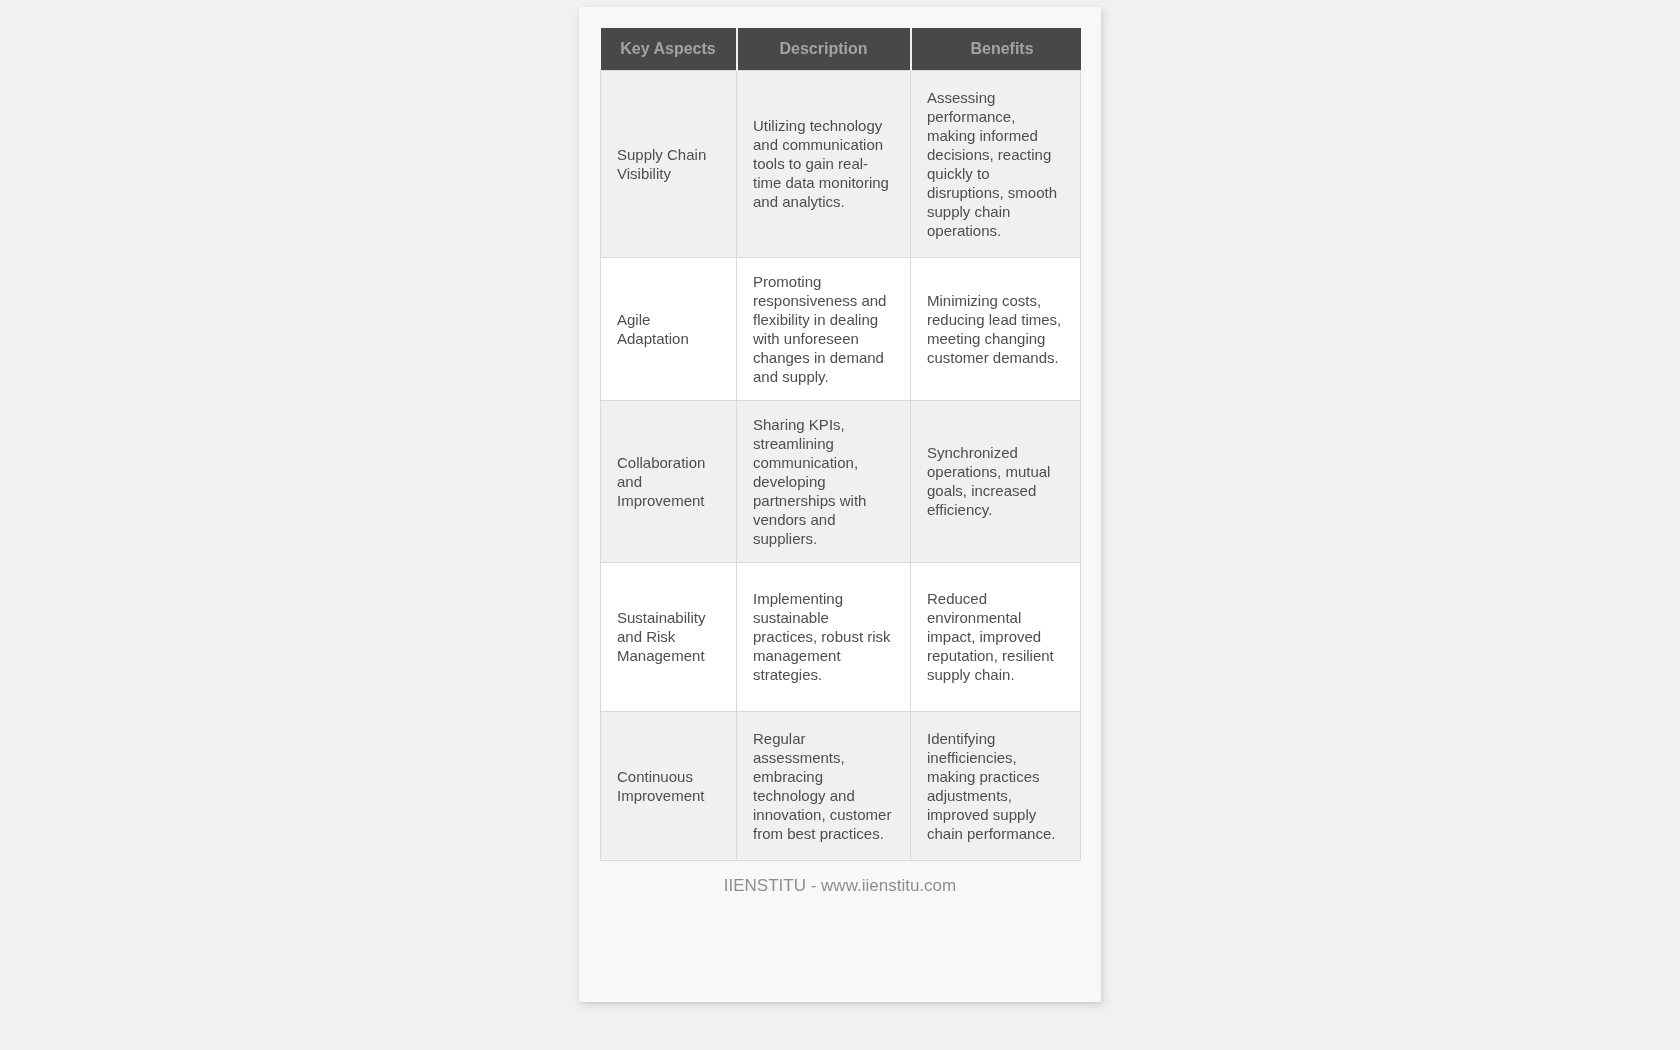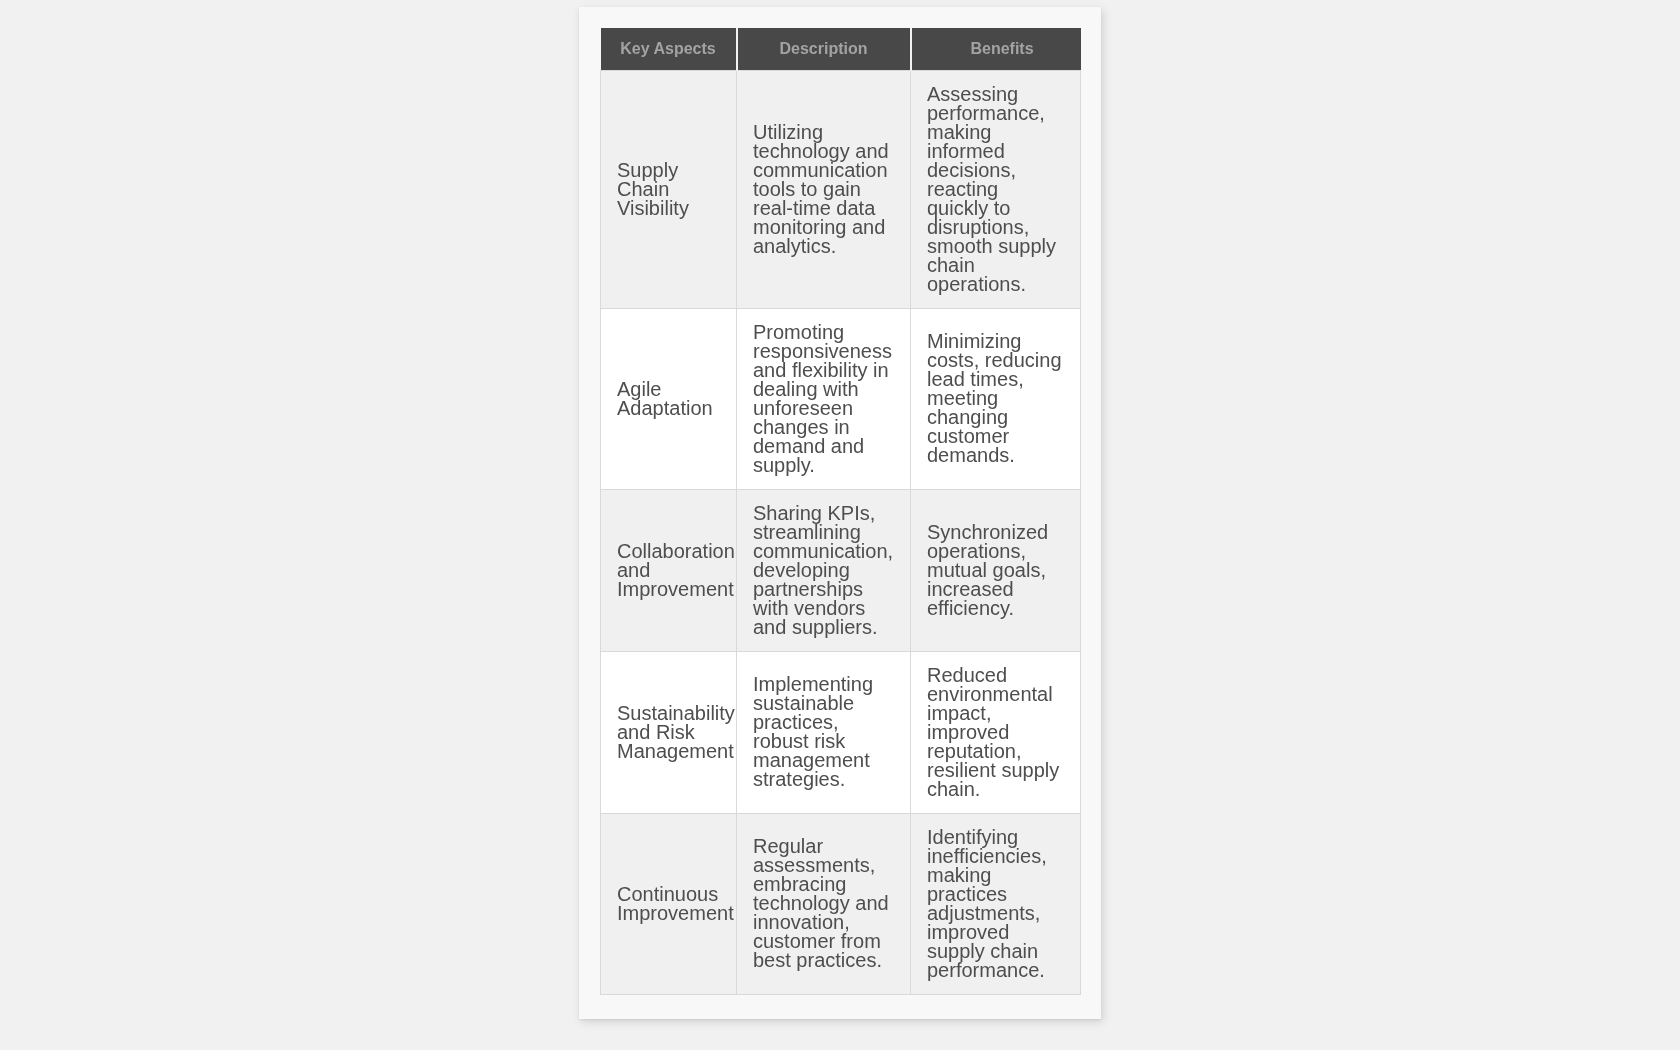--- a/index.html
+++ b/index.html
@@ -48,21 +48,21 @@
     color: #a3a3a3;
     font-size: 16px;
     font-weight: bold;
     text-align: center;
     padding: 10px 16px;
     border-right: 2px solid #f2f2f2;
     vertical-align: middle;
   }
   .info-table th:last-child { border-right: none; padding-left: 28px; }
   .info-table td {
-    font-size: 20px;
+    font-size: 15px;
     line-height: 19px;
     color: #4e4e4e;
     padding: 14px 16px;
     vertical-align: middle;
     border: 1px solid #d9d9d9;
     margin-top: 11px;
   }
   .info-table tbody tr:nth-child(odd)  { background: #f0f0f0; }
   .info-table tbody tr:nth-child(even) { background: #ffffff; }
   .info-table tbody tr:nth-child(1) { height: 187px; }
@@ -118,14 +118,15 @@
         <td>Reduced environmental impact, improved reputation, resilient supply chain.</td>
       </tr>
       <tr>
         <td>Continuous Improvement</td>
         <td>Regular assessments, embracing technology and innovation, customer from best practices.</td>
         <td>Identifying inefficiencies, making practices adjustments, improved supply chain performance.</td>
       </tr>
     </tbody>
   </table>
 
+  <div class="footer">IIENSTITU - www.iienstitu.com</div>
 
 </div>
 
 </body></html>

